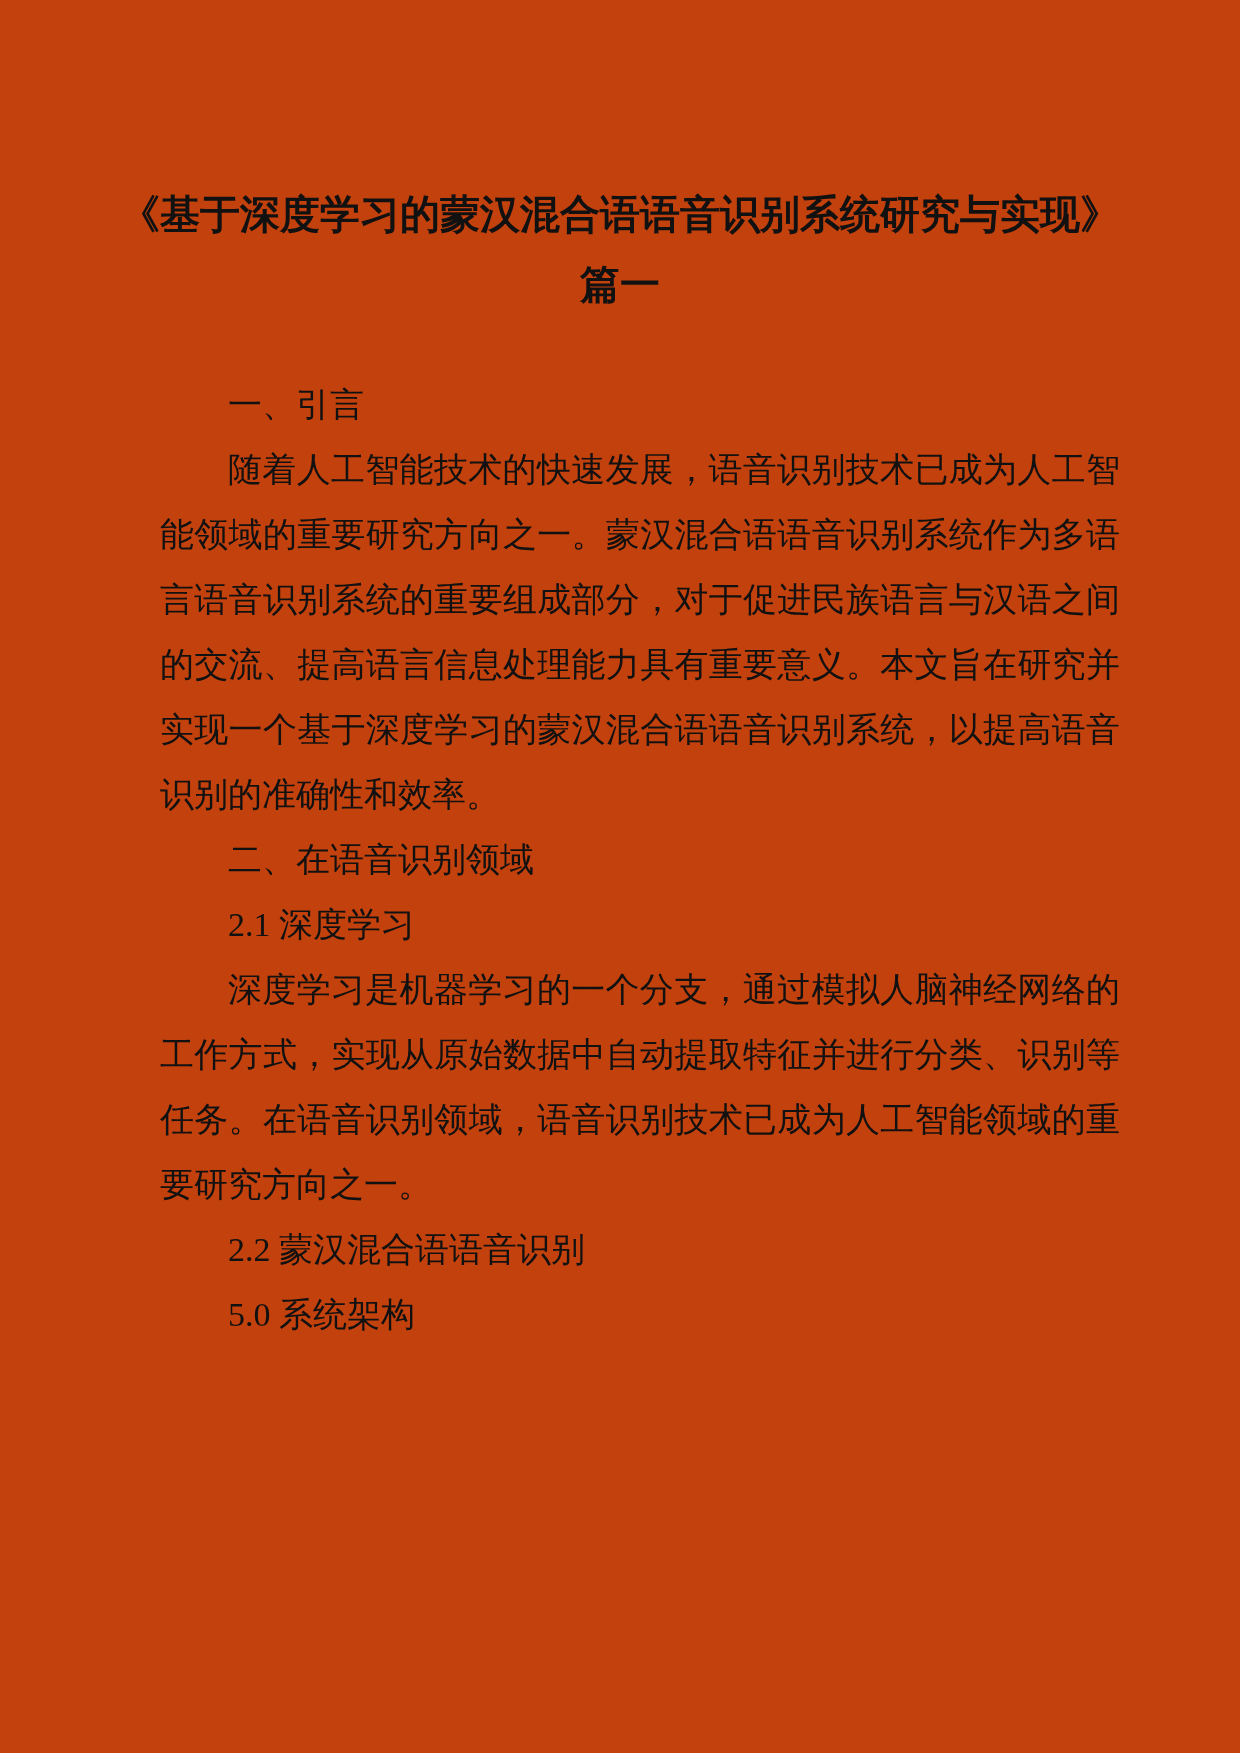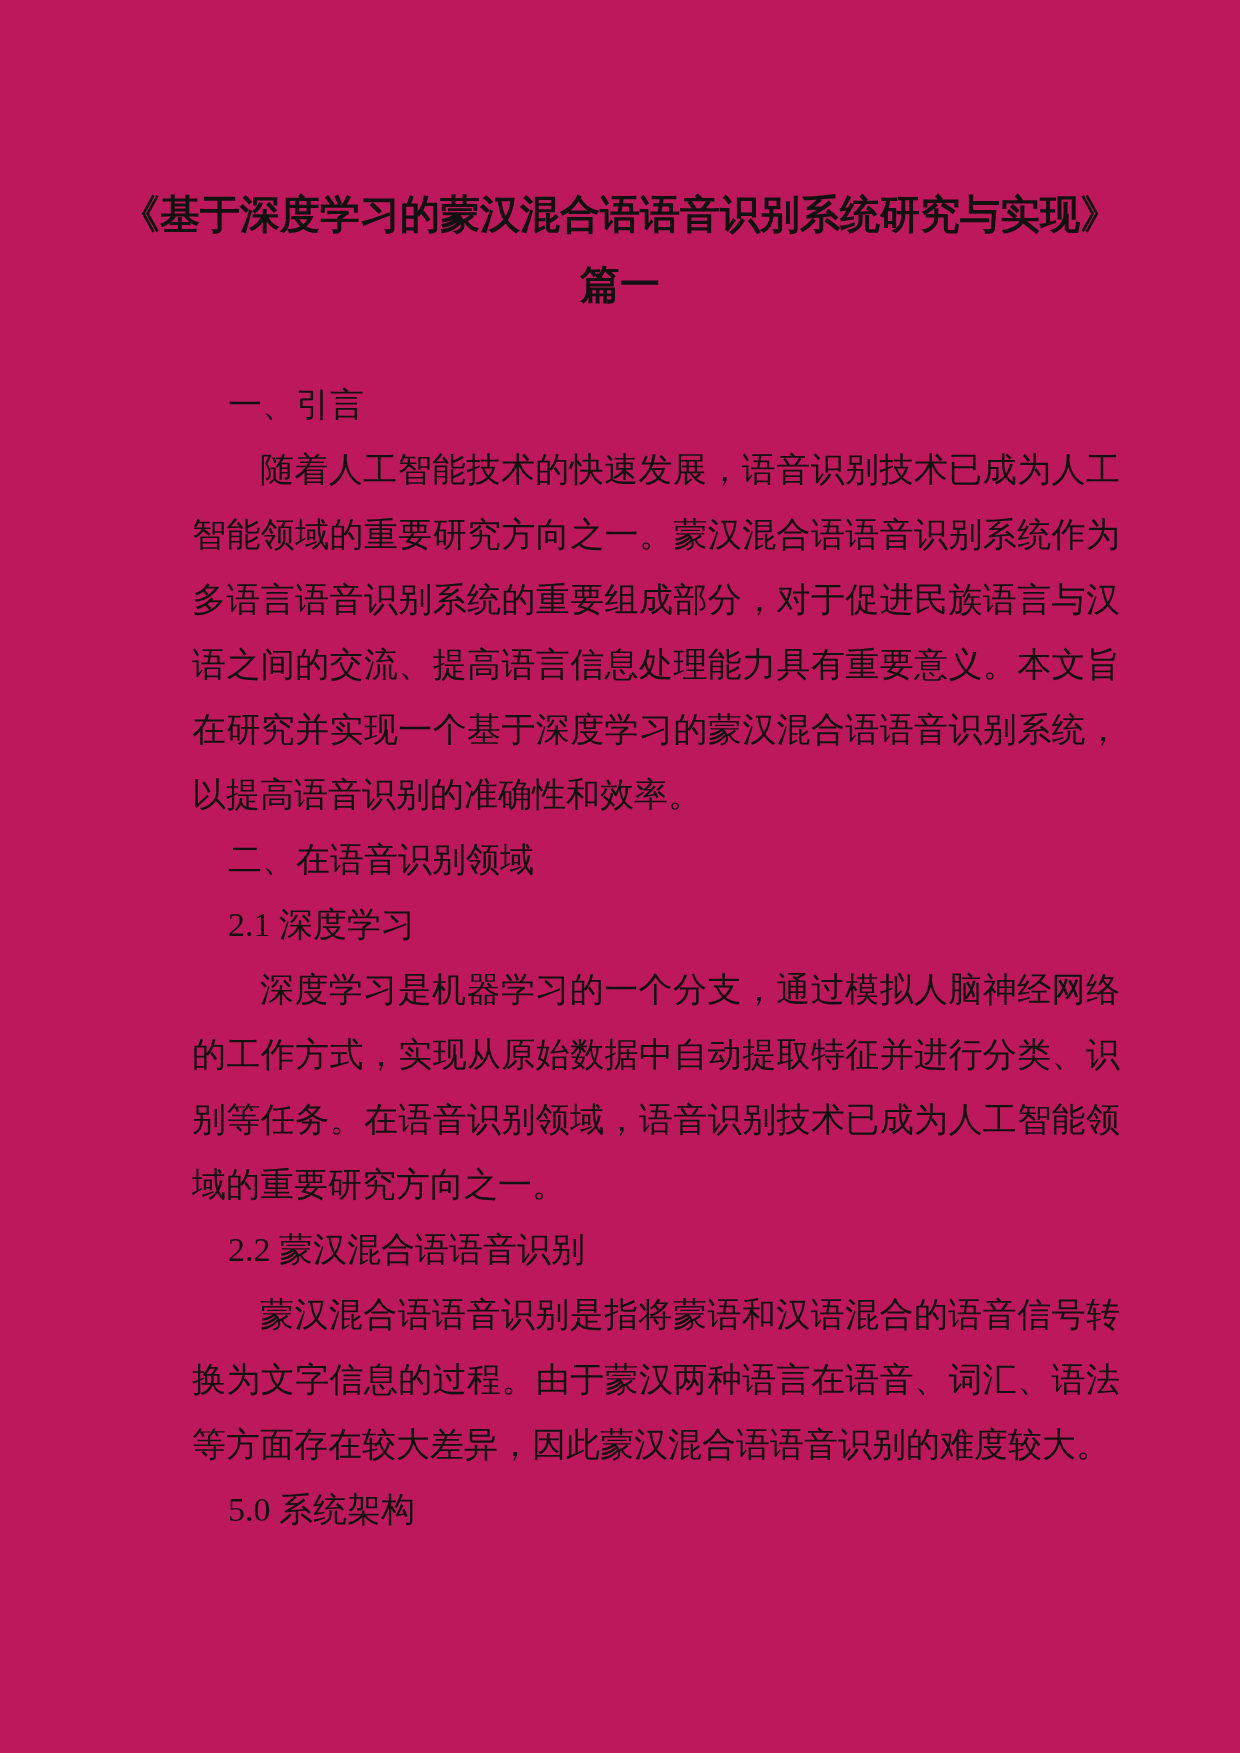--- a/index.html
+++ b/index.html
@@ -4,21 +4,21 @@
 <style>
   html, body {
     margin: 0;
     padding: 0;
     background: #ffffff;
   }
   .page {
     position: relative;
     width: 1240px;
     height: 1753px;
-    background: #be185d;
+    background: #c2410c;
     overflow: hidden;
     font-family: "Liberation Serif", "DejaVu Serif", serif;
     color: #111111;
   }
   .doc-title {
     margin: 180px 120px 0 120px;
     text-align: center;
     font-size: 40px;
     font-weight: bold;
     line-height: 70px;
@@ -35,21 +35,20 @@
   }
   .doc-body .block {
     margin: 0;
     font-size: 34px;
     line-height: 65px;
     text-indent: 2em;
     color: #111111;
   }
   .doc-body .para {
     text-align: justify;
-    margin-left: 32px;
   }
   .doc-body .heading {
     text-align: left;
   }
 </style>
 </head>
 <body>
 
 <div class="page">
 
@@ -58,17 +57,16 @@
     <span class="title-line">篇一</span>
   </h1>
 
   <div class="doc-body">
     <div class="block heading">一、引言</div>
     <div class="block para">随着人工智能技术的快速发展，语音识别技术已成为人工智能领域的重要研究方向之一。蒙汉混合语语音识别系统作为多语言语音识别系统的重要组成部分，对于促进民族语言与汉语之间的交流、提高语言信息处理能力具有重要意义。本文旨在研究并实现一个基于深度学习的蒙汉混合语语音识别系统，以提高语音识别的准确性和效率。</div>
     <div class="block heading">二、在语音识别领域</div>
     <div class="block heading">2.1 深度学习</div>
     <div class="block para">深度学习是机器学习的一个分支，通过模拟人脑神经网络的工作方式，实现从原始数据中自动提取特征并进行分类、识别等任务。在语音识别领域，语音识别技术已成为人工智能领域的重要研究方向之一。</div>
     <div class="block heading">2.2 蒙汉混合语语音识别</div>
-    <div class="block para">蒙汉混合语语音识别是指将蒙语和汉语混合的语音信号转换为文字信息的过程。由于蒙汉两种语言在语音、词汇、语法等方面存在较大差异，因此蒙汉混合语语音识别的难度较大。</div>
     <div class="block heading">5.0 系统架构</div>
   </div>
 
 </div>
 
 </body></html>

